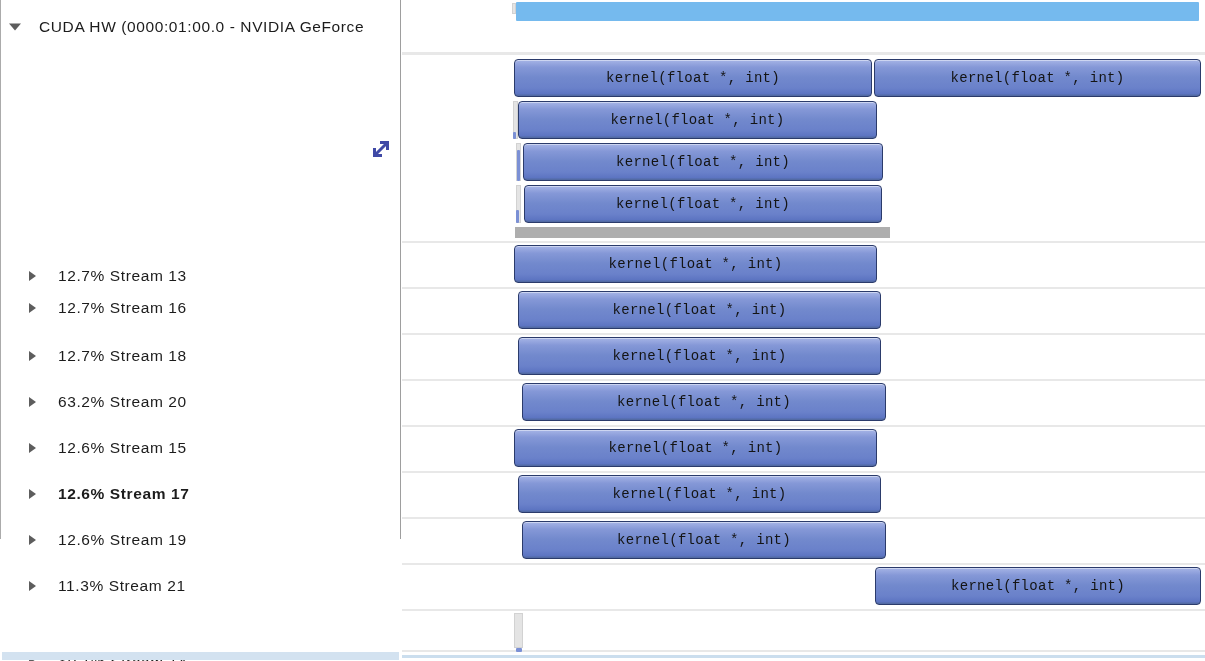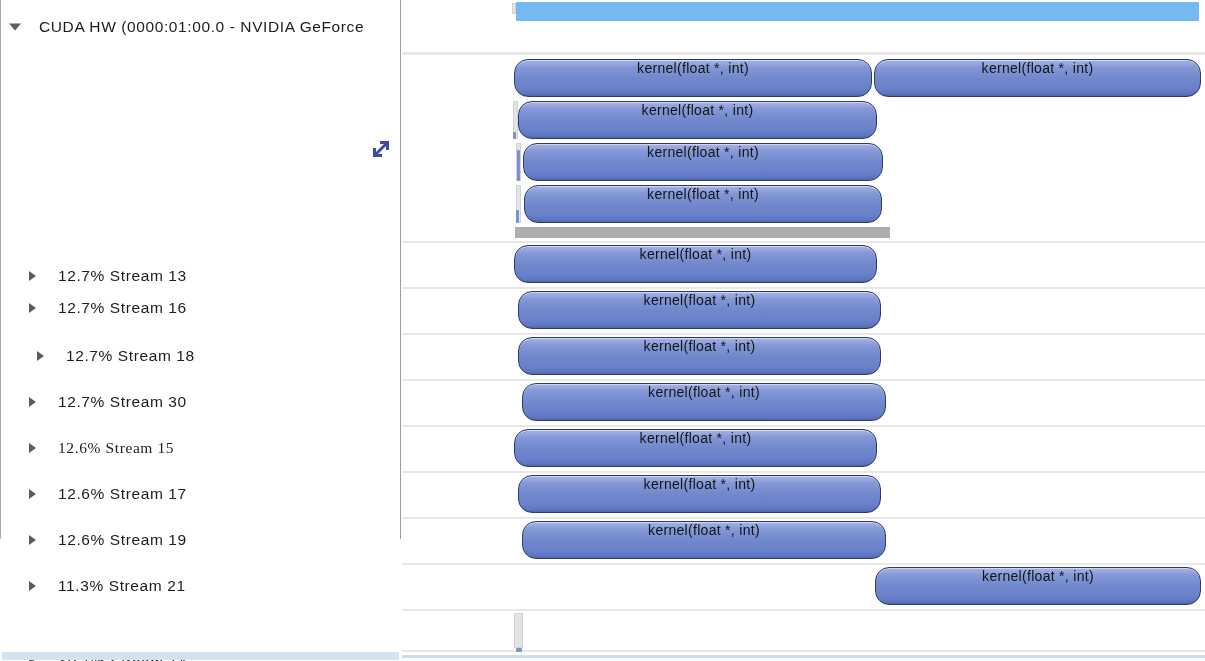--- a/index.html
+++ b/index.html
@@ -13,25 +13,26 @@
   }
 
   
   .timeline-panel{position:absolute;inset:0;background:#ffffff;z-index:1;}
   .sep{position:absolute;left:402px;width:803px;background:#e8e8e8;}
   .bottom-line{position:absolute;left:402px;top:655px;width:803px;height:3px;background:#cbdeee;}
 
   .tbar{position:absolute;box-sizing:border-box;}
   .tbar.kernel{
     border:1px solid #2b3b6b;
-    border-radius:14px;
+    border-radius:4px;
     background:linear-gradient(180deg,#a6b4e6 0%,#8598d7 20%,#7289cd 48%,#6a81ca 78%,#5d75c2 93%,#4f679d 100%);
     box-shadow:inset 0 1px 0 rgba(255,255,255,.45);
-    display:flex;align-items:flex-start;justify-content:center;
+    display:flex;align-items:center;justify-content:center;
     overflow:hidden;
+    font-family:Liberation Mono, monospace;
   }
   .klabel{font-size:14px;color:#141414;white-space:nowrap;letter-spacing:.3px;}
   .tbar.summary{background:#75baee;border-radius:1px;}
   .tbar.greybar{background:#aeaeae;}
   .tbar.sliver{background:#e4e4e4;border:1px solid #d2d2d2;}
   .tbar.tick{background:#7b90d5;border-radius:1px;}
 
   
   .left-panel{
     position:absolute;left:0;top:0;width:401px;height:539px;
@@ -139,35 +140,35 @@
 
     <div>
         <div class="tree-row" style="top: 251px; margin-top: 12px;">
           <span class="tri right" style="left: 28px;"></span>
           <span class="tree-label" style="left: 57px;">12.7% Stream 13</span>
         </div>
         <div class="tree-row" style="top: 295px;">
           <span class="tri right" style="left: 28px;"></span>
           <span class="tree-label" style="left: 57px;">12.7% Stream 16</span>
         </div>
-        <div class="tree-row" style="top: 343px; margin-left: 8px;">
+        <div class="tree-row" style="top: 343px;">
           <span class="tri right" style="left: 28px;"></span>
           <span class="tree-label" style="left: 57px;">12.7% Stream 18</span>
         </div>
         <div class="tree-row" style="top: 389px;">
           <span class="tri right" style="left: 28px;"></span>
-          <span class="tree-label" style="left: 57px;">12.7% Stream 30</span>
+          <span class="tree-label" style="left: 57px;">63.2% Stream 20</span>
         </div>
-        <div class="tree-row" style="top: 435px; font-family: Liberation Serif, serif;">
+        <div class="tree-row" style="top: 435px;">
           <span class="tri right" style="left: 28px;"></span>
           <span class="tree-label" style="left: 57px;">12.6% Stream 15</span>
         </div>
         <div class="tree-row" style="top: 481px;">
           <span class="tri right" style="left: 28px;"></span>
-          <span class="tree-label" style="left: 57px;">12.6% Stream 17</span>
+          <span class="tree-label" style="left: 57px; font-weight: bold;">12.6% Stream 17</span>
         </div>
         <div class="tree-row" style="top: 527px; padding-left: 44px;">
           <span class="tri right" style="left: 28px;"></span>
           <span class="tree-label" style="left: 57px;">12.6% Stream 19</span>
         </div>
         <div class="tree-row" style="top: 573px; text-align: center;">
           <span class="tri right" style="left: 28px;"></span>
           <span class="tree-label" style="left: 57px;">11.3% Stream 21</span>
         </div>
         <div class="tree-row" style="top: 649px;">

